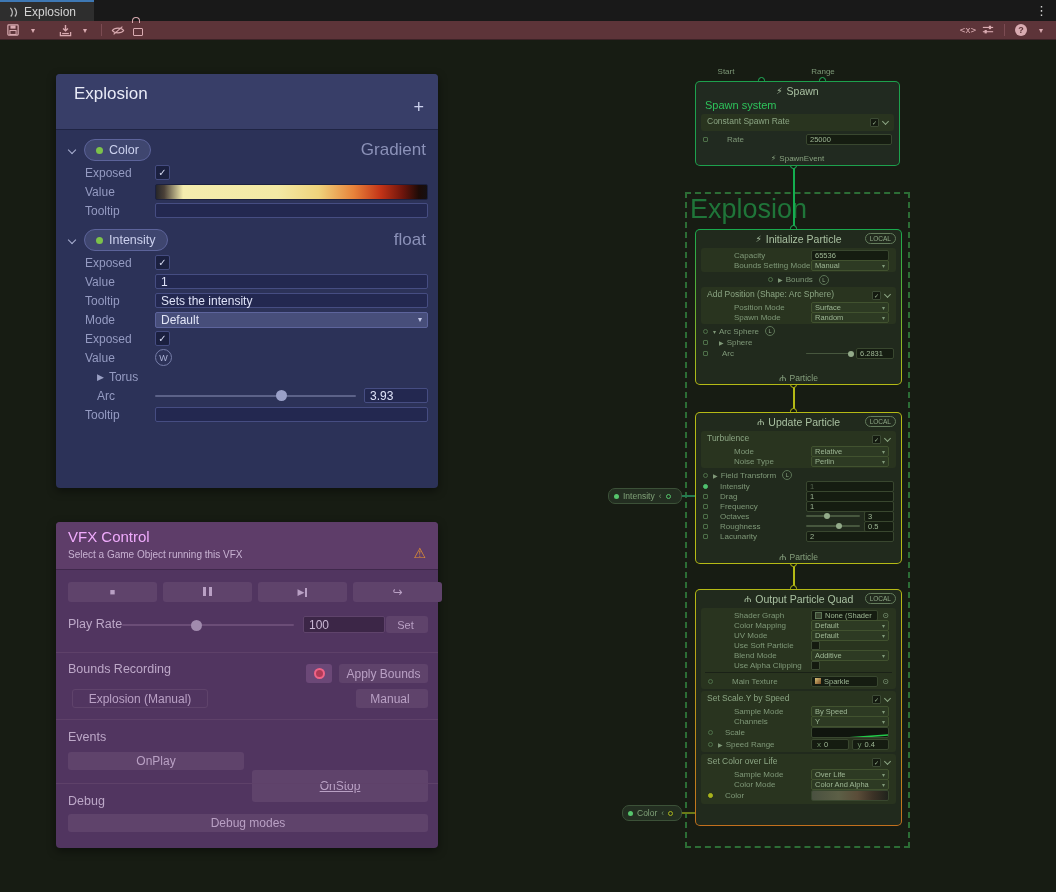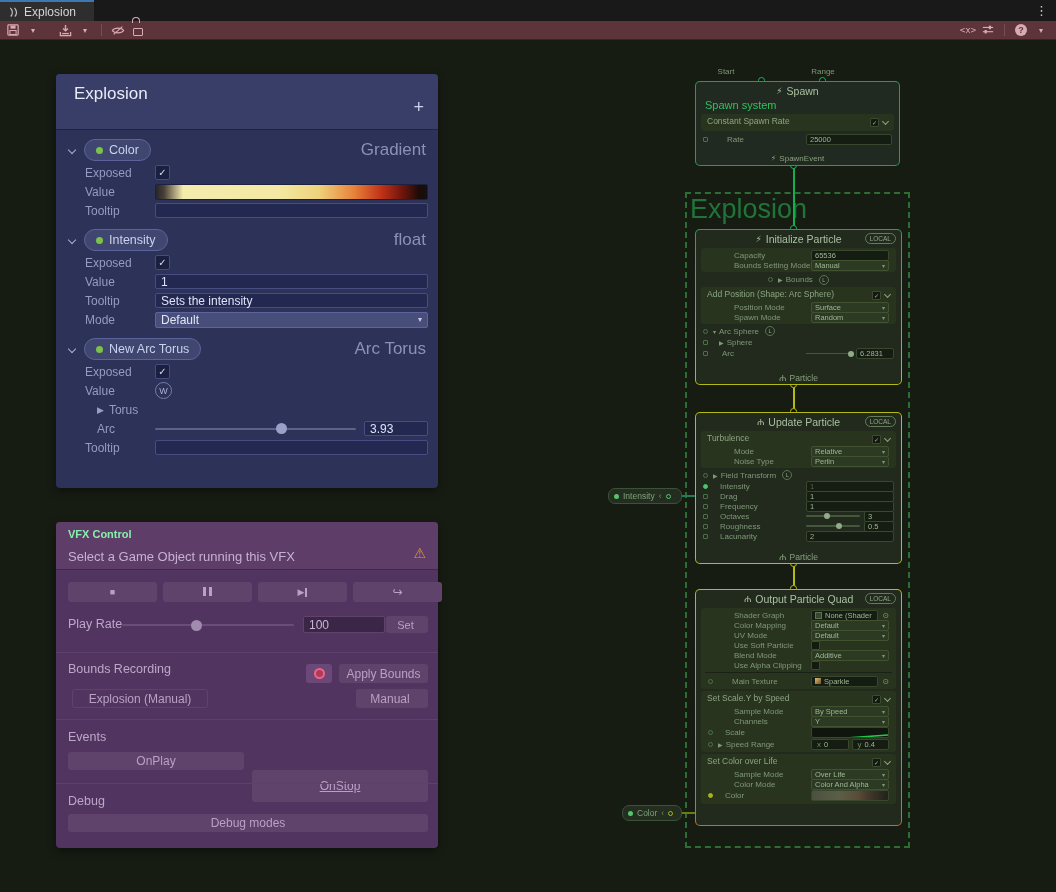--- a/index.html
+++ b/index.html
@@ -54,22 +54,22 @@
   .wcirc{width:15px;height:15px;border-radius:50%;border:1px solid #767da8;color:#aab0d4;font-size:9px;
          display:flex;align-items:center;justify-content:center;}
   .fold{color:#9aa0c4;font-size:9px;}
   .btrack{height:2px;background:#5c6288;flex:1;border-radius:1px;position:relative;}
   .bhandle{position:absolute;top:-4.5px;width:11px;height:11px;border-radius:50%;background:#9aa0c8;}
   .bslval{width:52px;margin-left:8px;flex:none;}
   
   .vc{position:absolute;left:56px;top:522px;width:382px;height:326px;background:#513560;border-radius:4px;
       box-shadow:0 3px 10px rgba(0,0,0,.45);z-index:6;}
   .vc-head{height:47px;background:#5e3d69;border-bottom:1px solid #40284c;border-radius:4px 4px 0 0;position:relative;}
-  .vc-title{position:absolute;left:12px;top:6px;color:#86efac;font-size:11px;font-weight:bold;}
-  .vc-sub{position:absolute;left:12px;top:27px;color:#c7b1d1;font-size:13px;}
+  .vc-title{position:absolute;left:12px;top:6px;color:#f0abfc;font-size:15px;}
+  .vc-sub{position:absolute;left:12px;top:27px;color:#c7b1d1;font-size:10px;}
   .warn{position:absolute;right:12px;top:23px;color:#e8952f;font-size:14px;}
   .vcbtn{position:absolute;height:20px;background:#5f436b;border-radius:3px;color:#b9a0c4;font-size:12px;
          display:flex;align-items:center;justify-content:center;}
   .vclbl{position:absolute;color:#bda8c8;font-size:12.5px;}
   .vcdiv{position:absolute;left:0;width:382px;height:1px;background:#5e4169;}
   .vtrack{position:absolute;height:2px;background:#6b4d77;border-radius:1px;}
   .vhandle{position:absolute;top:-4.5px;width:11px;height:11px;border-radius:50%;background:#a18bae;}
   .vfield{position:absolute;height:15px;background:#3c2647;border:1px solid #5f436b;border-radius:2px;
           color:#c9b6d3;font-size:12px;display:flex;align-items:center;padding:0 5px;}
   .pausebars i{display:inline-block;width:3px;height:9px;background:#b9a0c4;margin:0 1.5px;}
@@ -702,28 +702,20 @@
     <div class="brow">
         <span class="blbl">Mode</span>
       <div class="bctl">
           <div class="bdrop">
             <span>Default</span>
             <span class="tcaret">▾</span>
           </div>
         </div>
       </div>
 
-    <div class="shead">
-      <span class="chev"></span>
-      <span class="pill">
-        <span class="gdot"></span>
-        <span>New Arc Torus</span>
-      </span>
-      <span class="stype">Arc Torus</span>
-    </div>
     <div class="brow">
         <span class="blbl">Exposed</span>
       <div class="bctl">
           <span class="bchk">
             <span>✓</span>
           </span>
         </div>
       </div>
     <div class="brow">
         <span class="blbl">Value</span>

